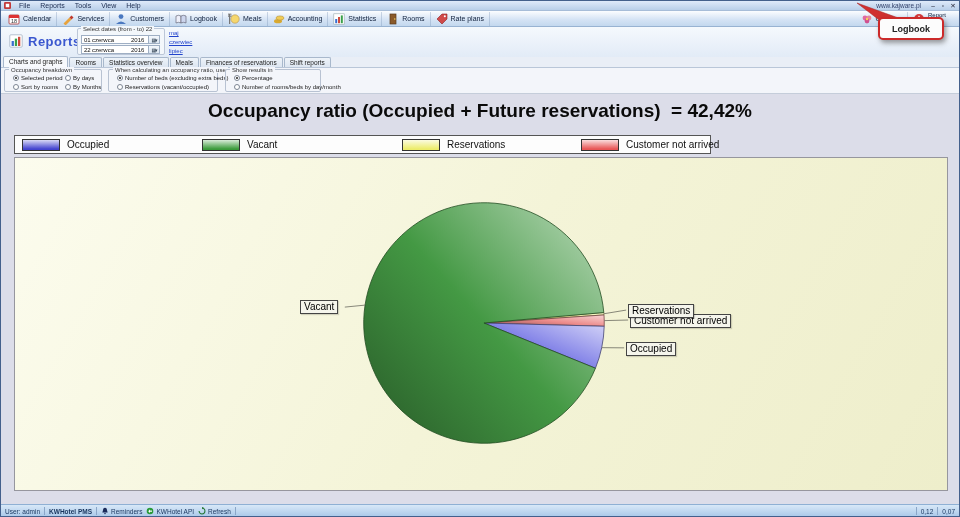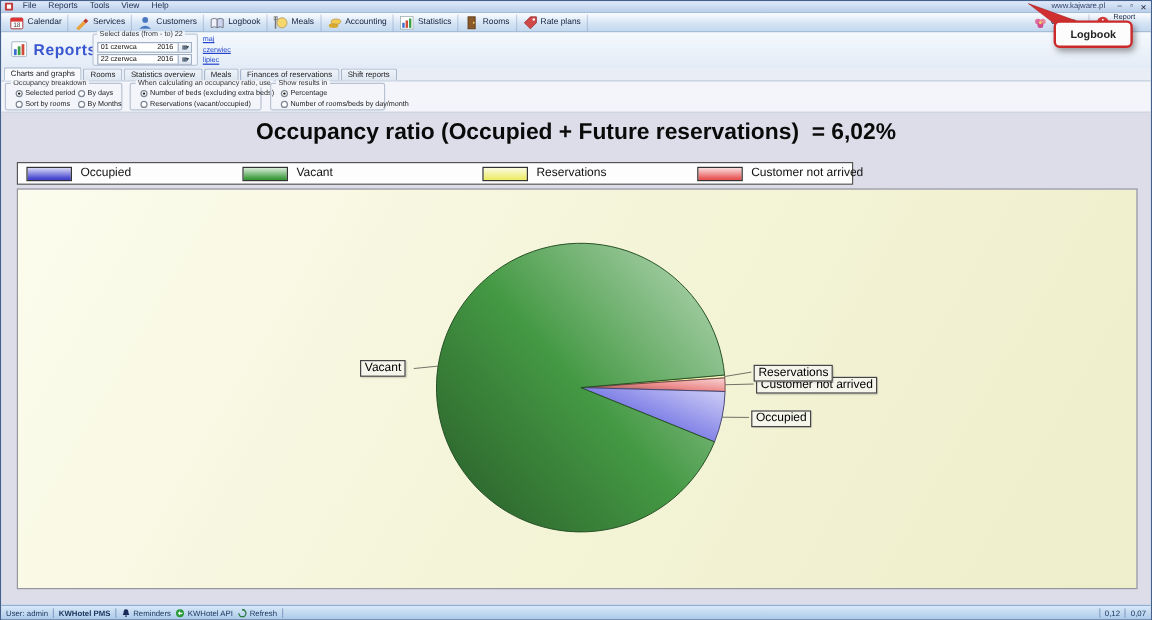--- a/index.html
+++ b/index.html
@@ -353,21 +353,21 @@
     <label class="radio" style="left:8px;top:14px;">
         <span class="rdot">
           <i></i>
         </span>
         <span>Number of rooms/beds by day/month</span>
       </label>
   </div>
 </div>
 
 <div class="chart-region">
-  <div class="chart-title">Occupancy ratio (Occupied + Future reservations)  = 6,02%</div>
+  <div class="chart-title">Occupancy ratio (Occupied + Future reservations)  = 42,42%</div>
 
   <div class="legend">
     <div class="legend-entry" style="left:7px;">
       <span class="swatch" style="background: linear-gradient(rgb(217, 217, 245) 0%, rgb(67, 67, 207) 90%);"></span>
       <span>Occupied</span>
     </div>
     <div class="legend-entry" style="left:187px;">
       <span class="swatch" style="background: linear-gradient(rgb(216, 235, 216) 0%, rgb(58, 154, 58) 90%);"></span>
       <span>Vacant</span>
     </div>

